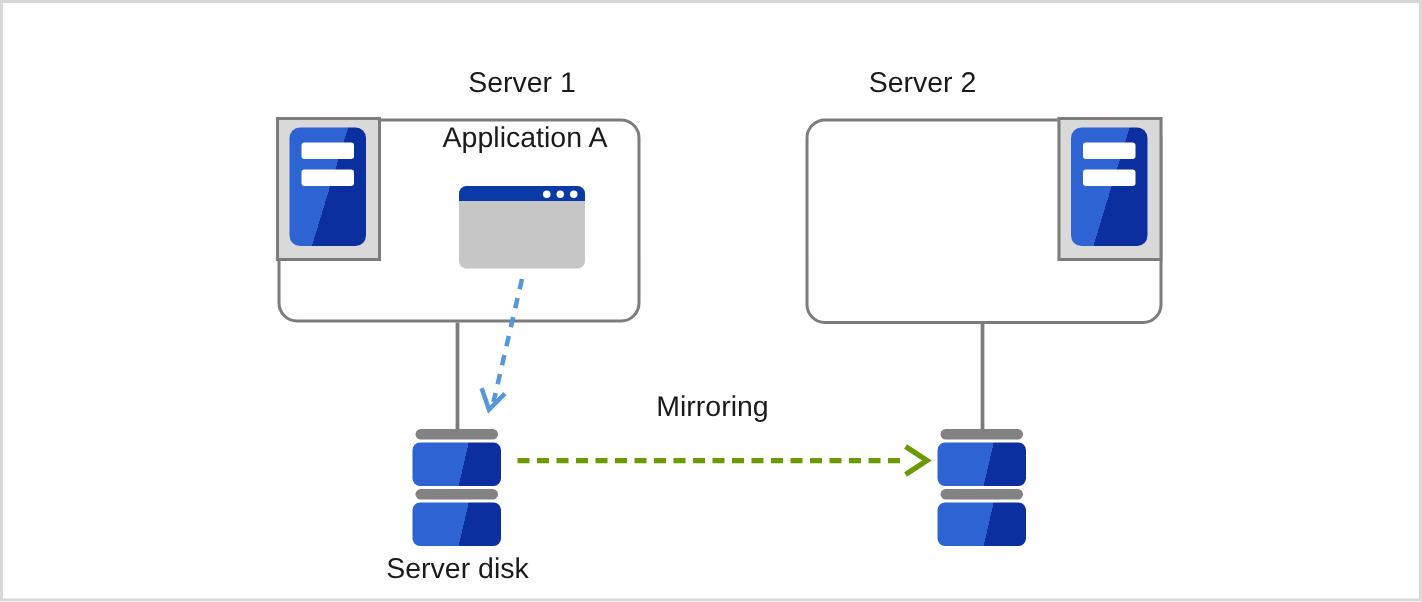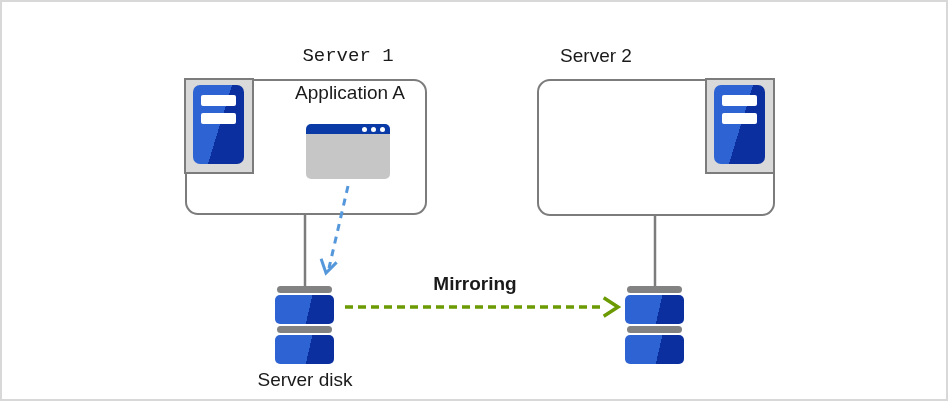--- a/index.html
+++ b/index.html
@@ -84,41 +84,41 @@
   .blue-dash   { stroke: var(--arrow-blue, #5597DB);   stroke-width: 3;  fill: none; stroke-dasharray: 7 6; }
   .blue-head   { stroke: var(--arrow-blue, #5597DB);   stroke-width: 3;  fill: none; }
   .green-dash  { stroke: var(--arrow-green, #6B9A02);  stroke-width: 3.5; fill: none; stroke-dasharray: 8 5; }
   .green-head  { stroke: var(--arrow-green, #6B9A02);  stroke-width: 3.5; fill: none; }
 </style>
 </head>
 <body>
 
 <div class="canvas">
 
-  <div class="label" style="left:346px; top:44px;font-family:Liberation Mono, monospace;">Server 1</div>
+  <div class="label" style="left:346px; top:44px;">Server 1</div>
   <div class="server-box" style="left:183px; top:77px;"></div>
   <div class="icon-panel" style="left:182px; top:76px;">
     <div class="tower">
       <div class="bar b1"></div>
       <div class="bar b2"></div>
     </div>
   </div>
   <div class="label" style="left:348px; top:81px;">Application A</div>
   <div class="app-window">
     <div class="titlebar">
       <div class="dots">
         <span></span>
           <span></span>
           <span></span>
       </div>
     </div>
     <div class="win-body"></div>
   </div>
 
-  <div class="label" style="left:594px; top:44px;">Server 2</div>
+  <div class="label" style="left:613px; top:44px;">Server 2</div>
   <div class="server-box" style="left:535px; top:77px; width:238px; height:137px;"></div>
   <div class="icon-panel" style="left:703px; top:76px;">
     <div class="tower">
       <div class="bar b1"></div>
       <div class="bar b2"></div>
     </div>
   </div>
 
   <svg class="overlay" width="948" height="401" viewBox="0 0 948 401">
     <line class="gray-line" x1="303" y1="213" x2="303" y2="285"></line>
@@ -126,21 +126,21 @@
     <g>
       <line class="blue-dash" x1="346" y1="184" x2="327" y2="266"></line>
       <polyline class="blue-head" points="319.1,256.8 324,271 334.6,260.4"></polyline>
     </g>
     <g>
       <line class="green-dash" x1="343" y1="305" x2="601" y2="305"></line>
       <polyline class="green-head" points="601.7,295.7 616,305 601.7,314.3"></polyline>
     </g>
   </svg>
 
-  <div class="label" style="left:473px; top:272px;font-weight:bold;">Mirroring</div>
+  <div class="label" style="left:473px; top:260px;">Mirroring</div>
 
   <div class="disk" style="left:273px; top:284px;">
     <div class="cap"></div>
     <div class="platter"></div>
     <div class="cap"></div>
     <div class="platter"></div>
   </div>
 
   <div class="disk" style="left:623px; top:284px;">
     <div class="cap"></div>

